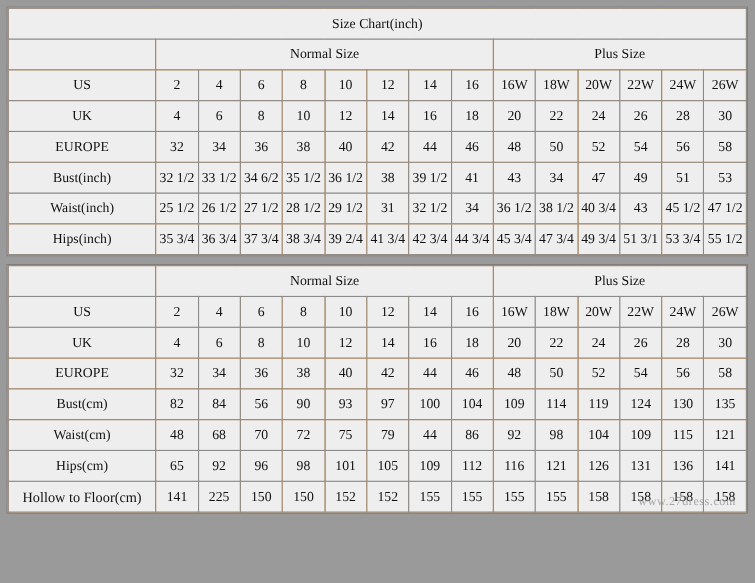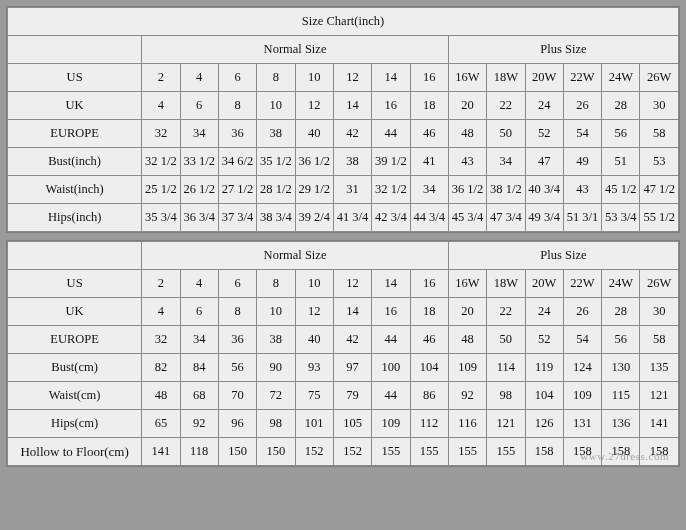--- a/index.html
+++ b/index.html
@@ -337,21 +337,21 @@
           <td class="val">121</td>
           <td class="val">126</td>
           <td class="val">131</td>
           <td class="val">136</td>
           <td class="val">141</td>
         </tr>
 
         <tr>
           <td class="row-label wide-label">Hollow to Floor(cm)</td>
           <td class="val">141</td>
-          <td class="val">118</td>
+          <td class="val">225</td>
           <td class="val">150</td>
           <td class="val">150</td>
           <td class="val">152</td>
           <td class="val">152</td>
           <td class="val">155</td>
           <td class="val">155</td>
           <td class="val">155</td>
           <td class="val">155</td>
           <td class="val">158</td>
           <td class="val">158</td>

